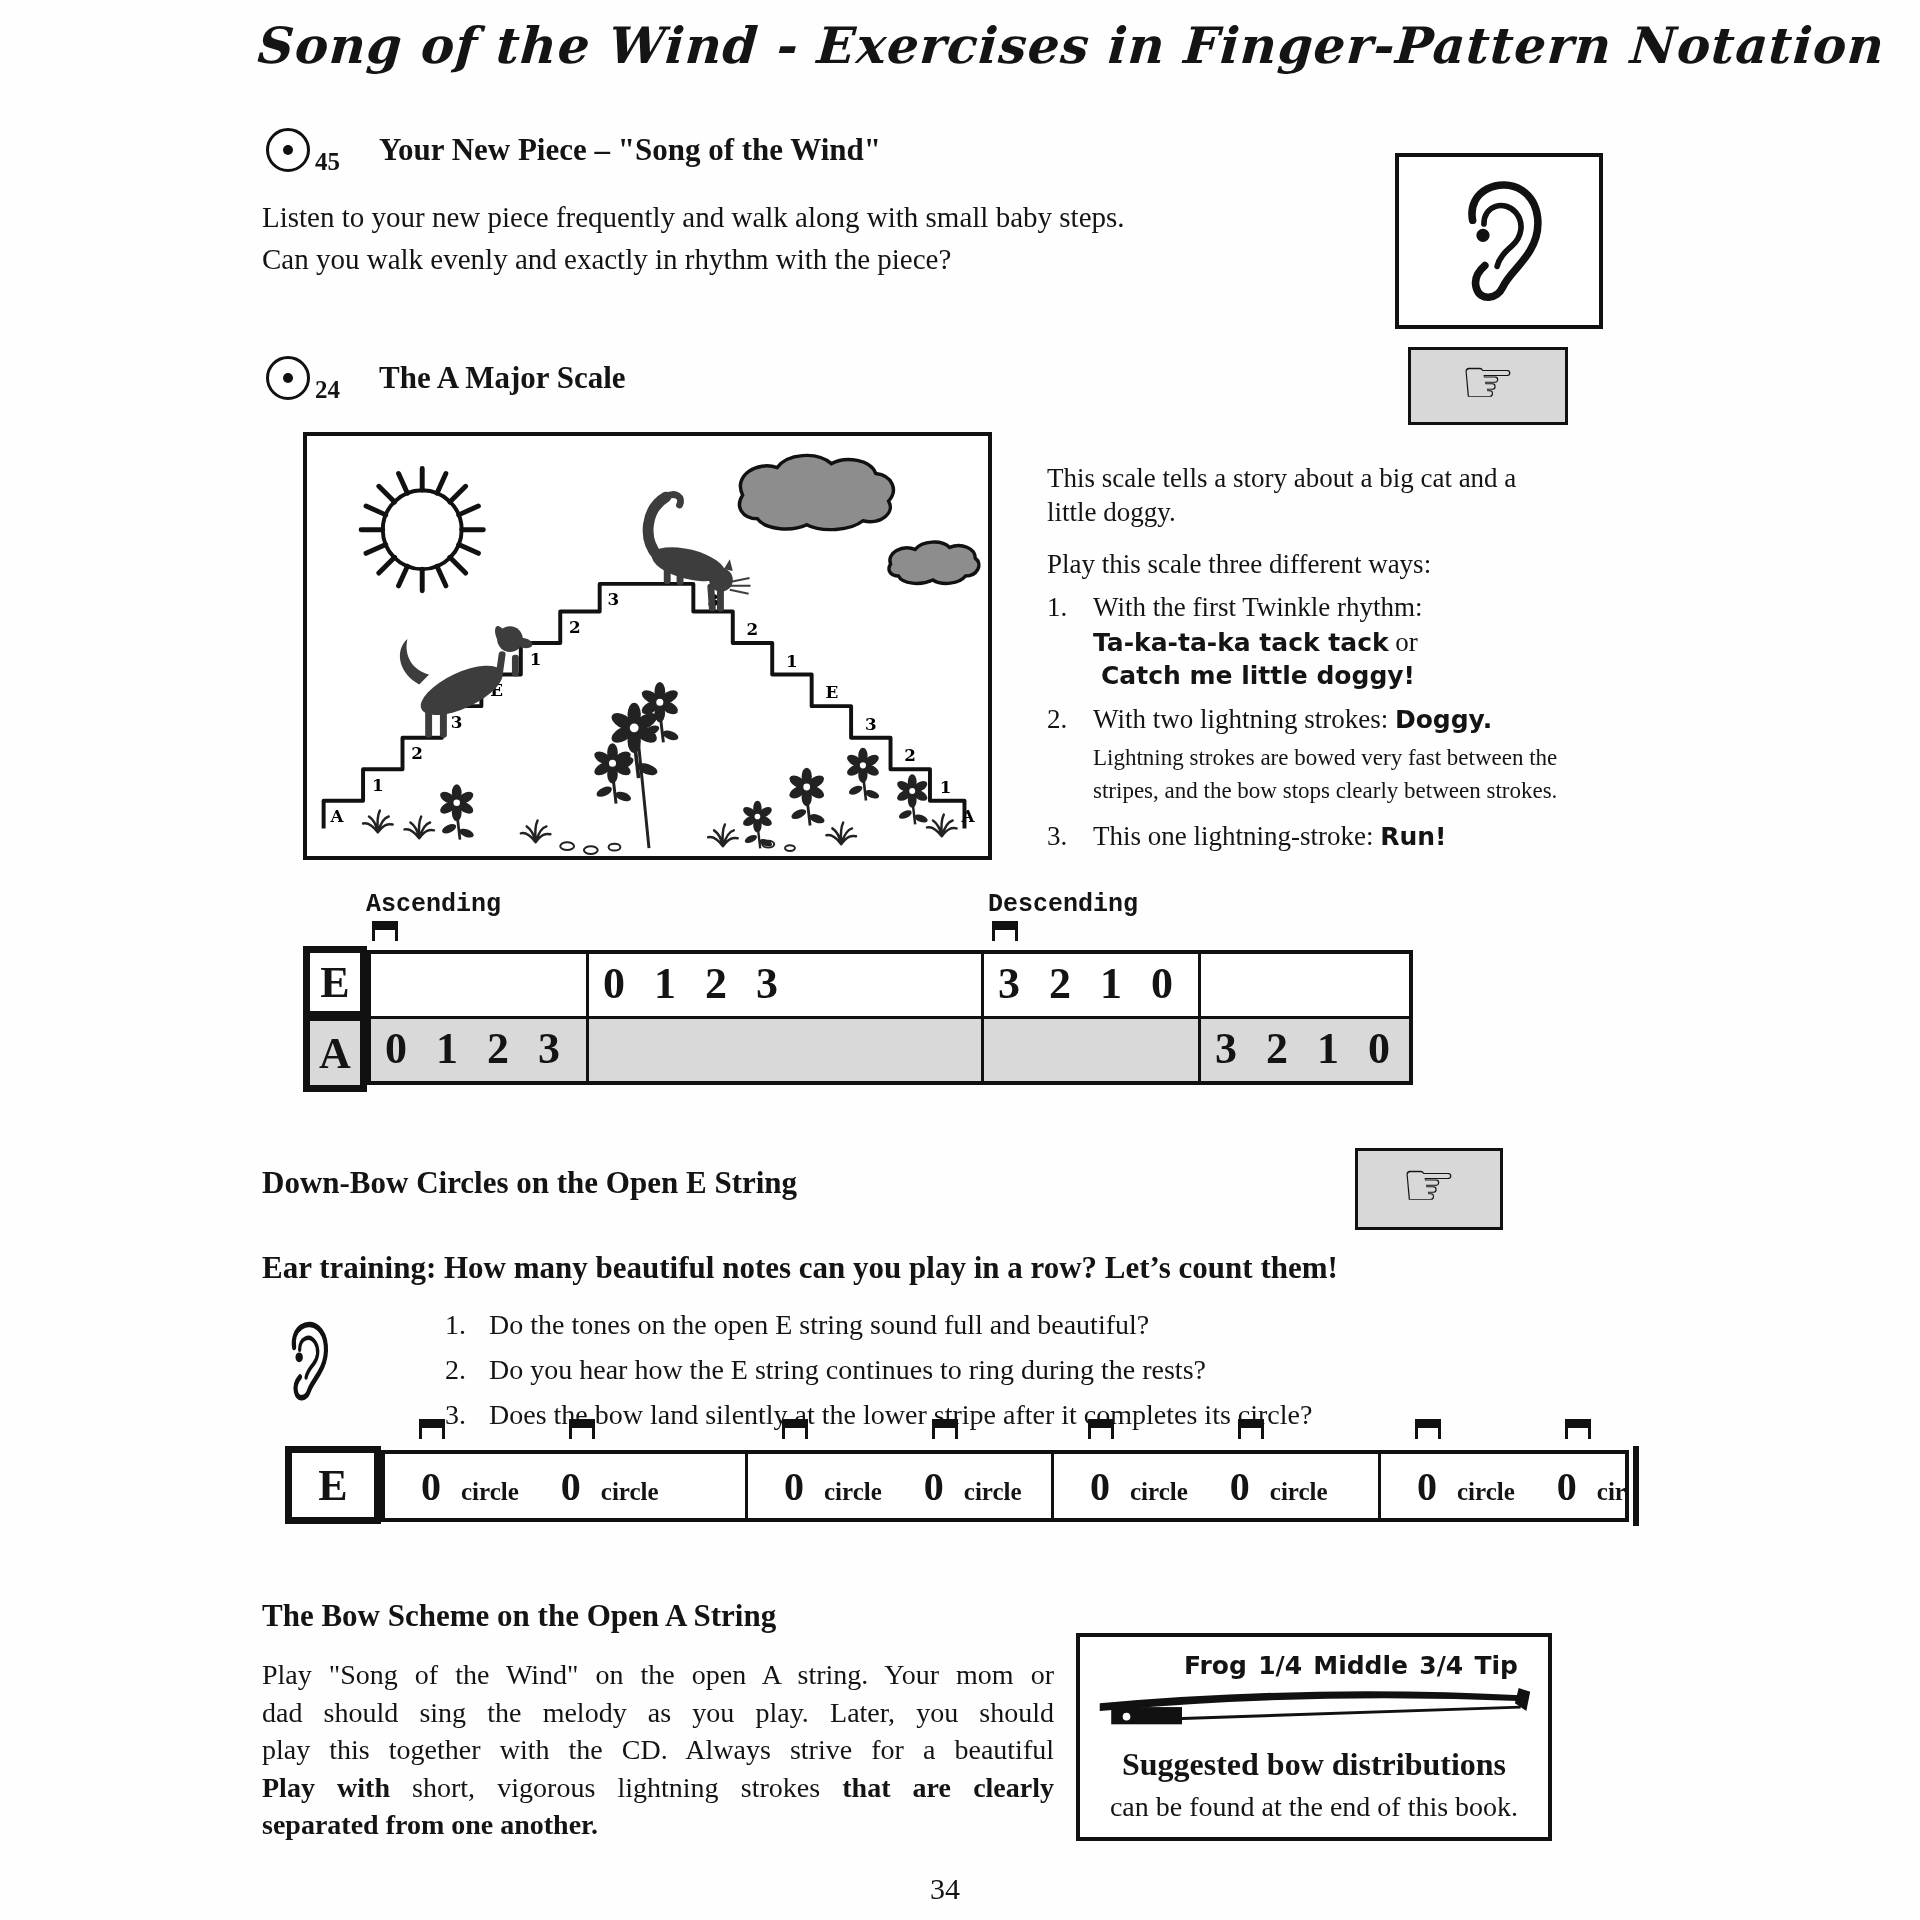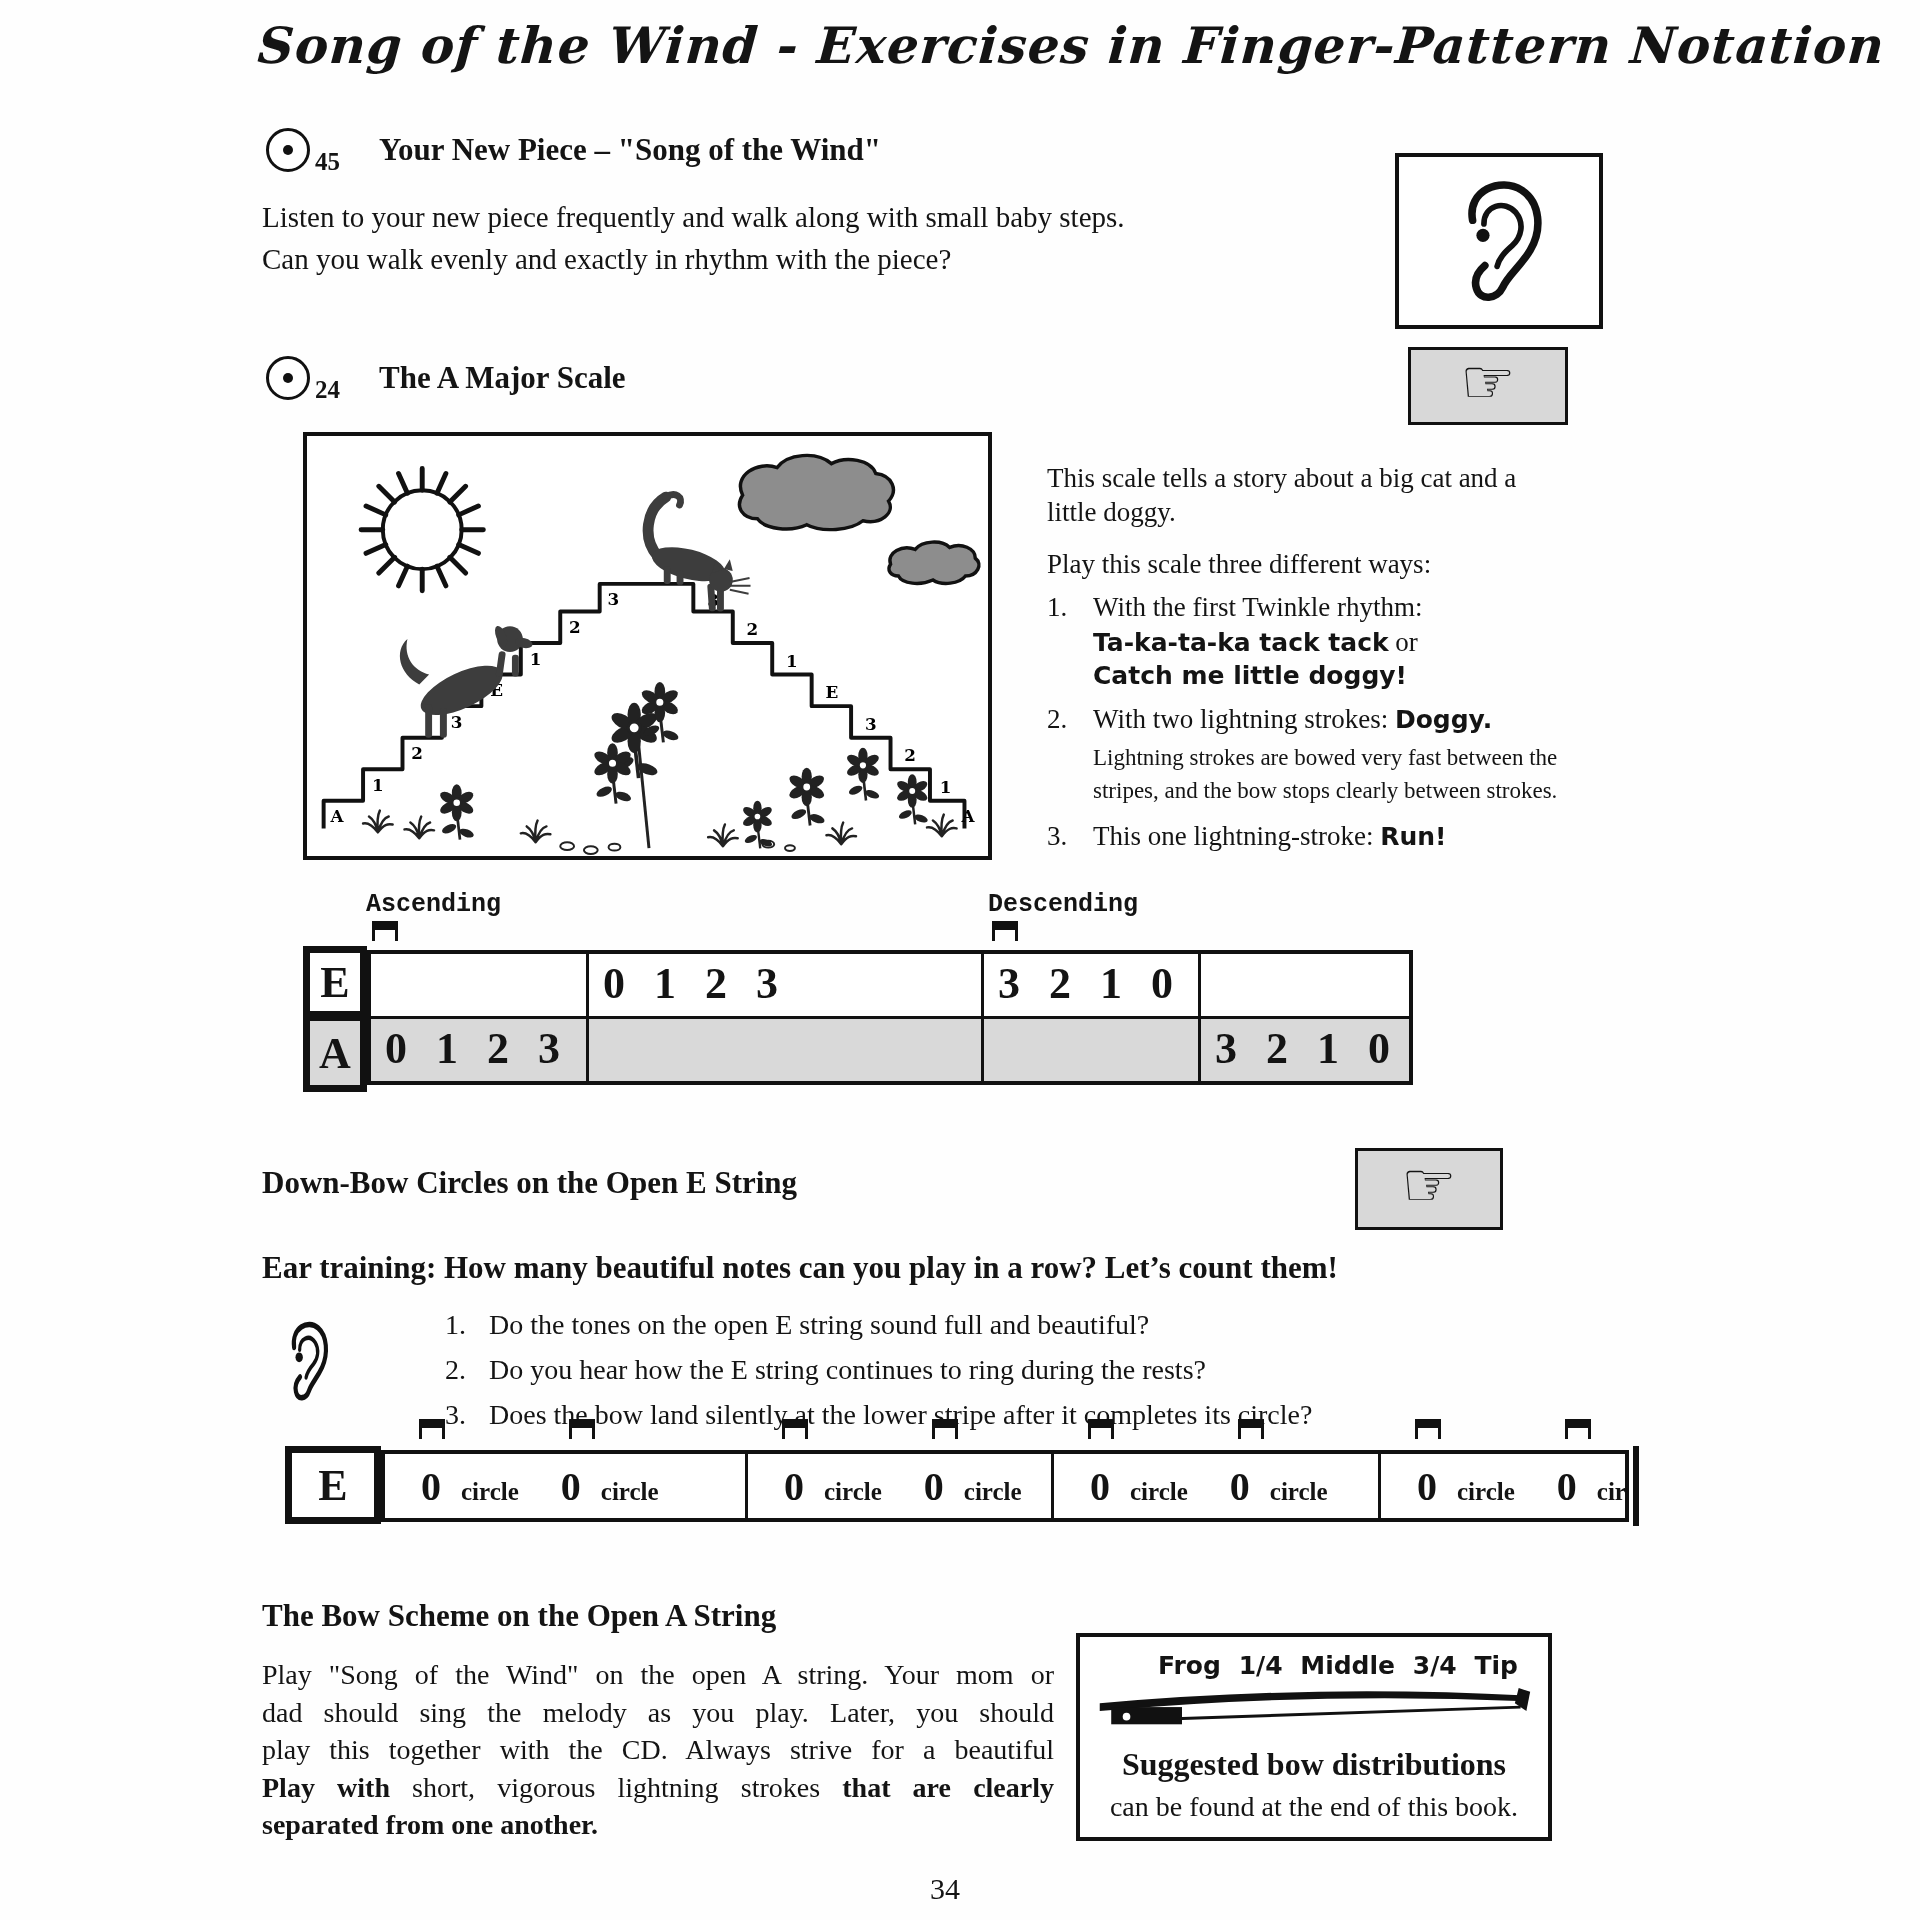--- a/index.html
+++ b/index.html
@@ -83,21 +83,21 @@
   .ct-msec .downbow{margin-left:38px;}
   .ct-msec .db2{margin-left:124px;}
   .ct-line2{position:absolute;left:1348px;top:-4px;width:6px;height:80px;background:#111;}
   
   .bow-para{left:262px;top:1656px;width:792px;font-size:28px;line-height:1.34;}
   .jline{text-align:justify;}
   .jline.stretch{text-align-last:justify;}
   .bow-box{left:1076px;top:1633px;width:476px;height:208px;border:4px solid #111;box-sizing:border-box;background:#fff;
     display:flex;flex-direction:column;align-items:center;}
   .bow-labels{width:100%;box-sizing:border-box;display:flex;justify-content:space-between;
-    padding:14px 30px 2px 78px;}
+    padding:14px 30px 2px 104px;}
   .bow-labels span{font-family:"DejaVu Sans", sans-serif;font-weight:bold;font-size:25px;}
   .bow-bold{font-size:32px;font-weight:bold;margin-top:10px;}
   .bow-text{font-size:28px;margin-top:8px;}
   .page-num{left:930px;top:1872px;font-size:30px;}
 </style>
 </head>
 <body>
 
 <div class="page">
 
@@ -230,21 +230,21 @@
     <div>little doggy.</div>
     <div class="gap"></div>
     <div>Play this scale three different ways:</div>
     <div class="item">
       <span class="inum">1.</span>
       <span>
         <span>With the first Twinkle rhythm:</span>
         <span class="comicline" style="display:block;">
           <span class="comic">Ta-ka-ta-ka tack tack</span><span class="serif" style="font-size:27px;"> or</span>
         </span>
-        <span class="comicline comic" style="display:block;">Catch me little doggy!</span>
+        <span class="comicline comic" style="display:block;margin-left:8px;">Catch me little doggy!</span>
       </span>
     </div>
     <div class="item">
       <span class="inum">2.</span>
       <span>
         <span>With two lightning strokes: </span><span class="comic" style="font-size:25px;">Doggy.</span>
         <span class="note" style="display:block;">Lightning strokes are bowed very fast between the</span>
         <span class="note" style="display:block;margin-top:0;">stripes, and the bow stops clearly between strokes.</span>
       </span>
     </div>

